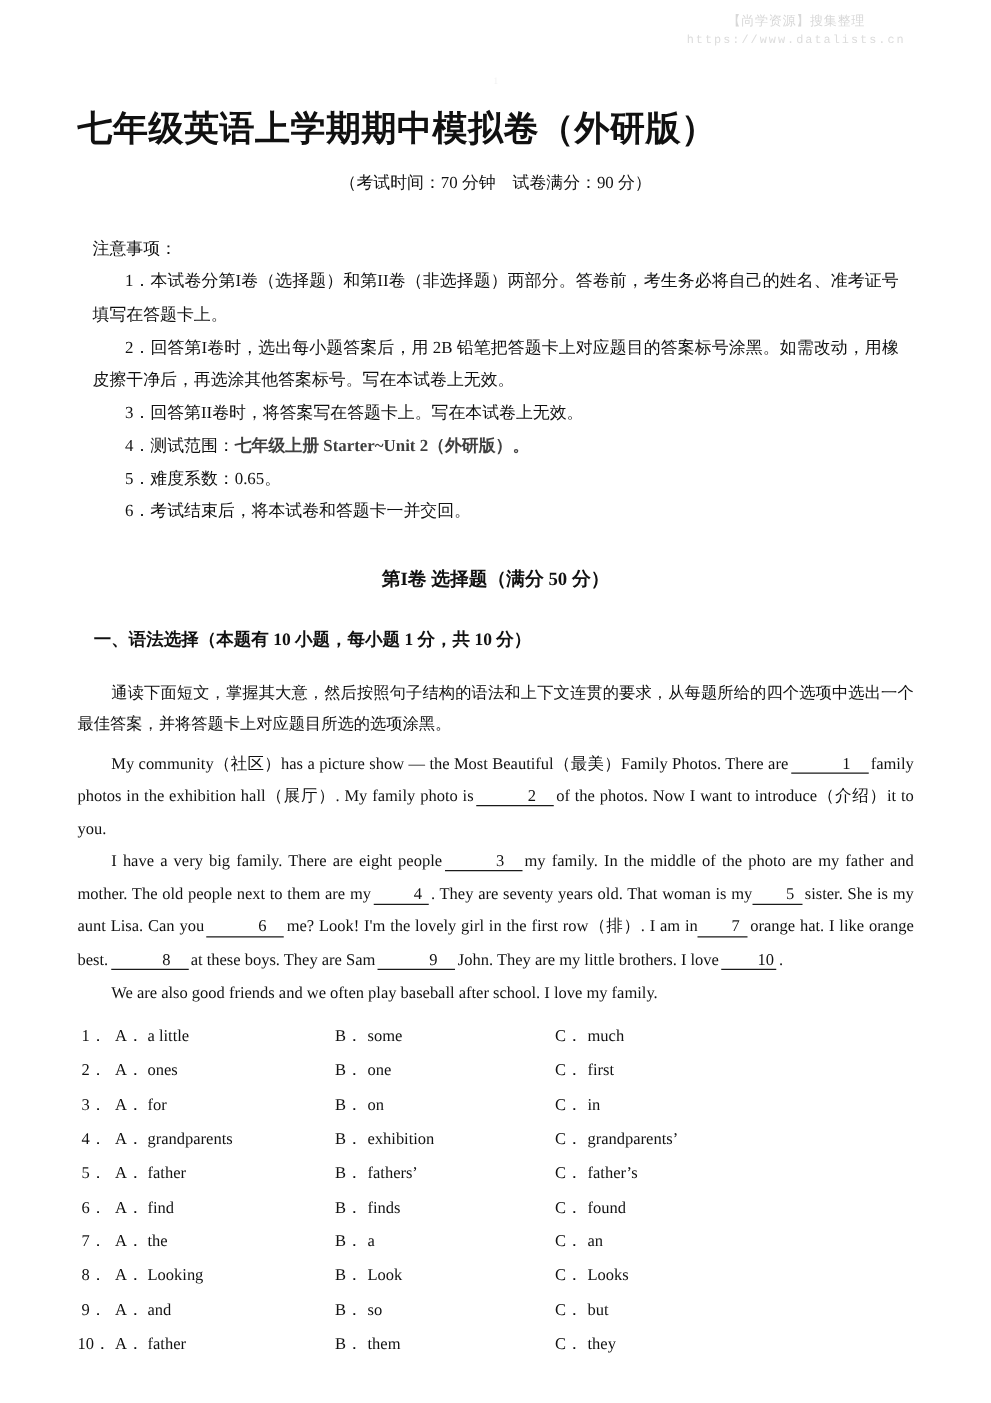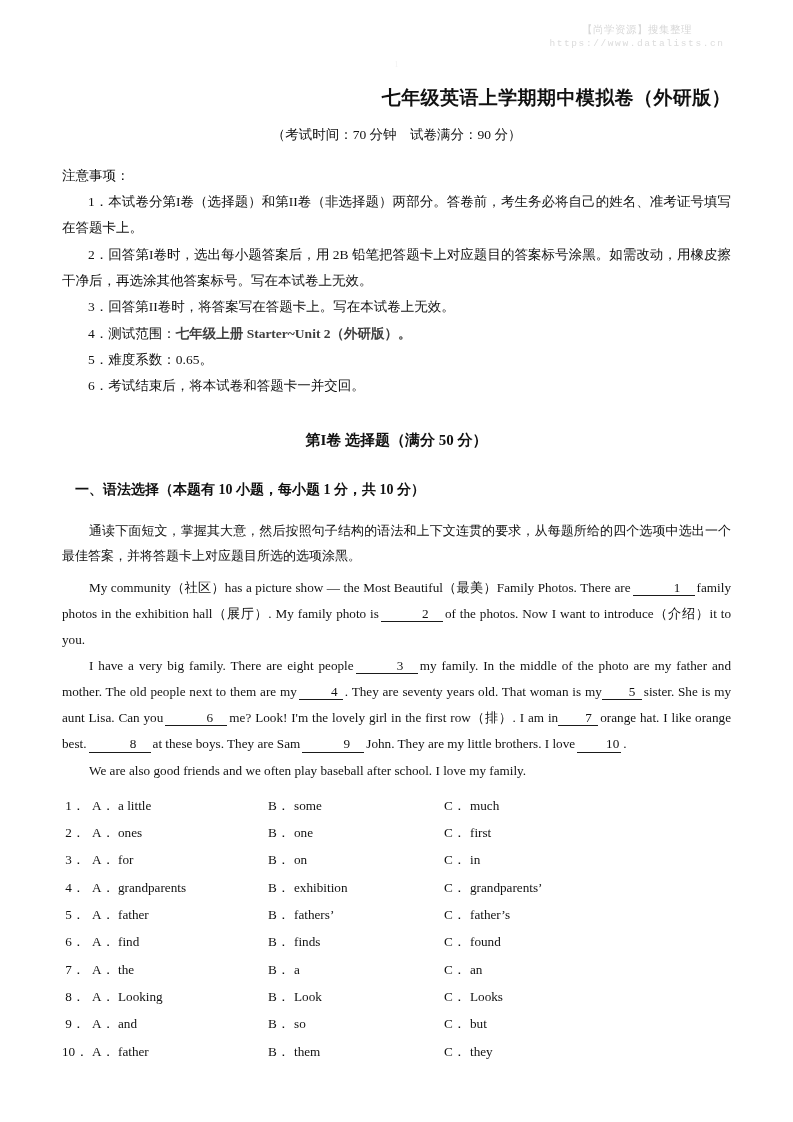--- a/index.html
+++ b/index.html
@@ -20,21 +20,21 @@
     position: relative;
     width: 793px;
     height: 1122px;
     box-sizing: border-box;
     padding: 0 62px;
   }
 
   
   .watermark {
     position: absolute;
-    top: 22px;
+    top: 10px;
     left: 512px;
     width: 250px;
     text-align: center;
     line-height: 1.45;
     user-select: none;
   }
   .watermark .wm-line1 {
     display: block;
     font-family: "Liberation Sans", "DejaVu Sans", sans-serif;
     font-size: 10.5px;
@@ -57,37 +57,37 @@
     width: 793px;
     text-align: center;
     font-size: 8px;
     color: #f2f2f2;
   }
 
   
   .doc-title {
     margin: 0;
     padding-top: 86px;
-    text-align: right;
-    font-size: 19px;
+    text-align: left;
+    font-size: 28px;
     font-weight: bold;
     letter-spacing: 0.4px;
     line-height: 1.25;
   }
   .doc-subtitle {
     margin: 0;
     padding-top: 16px;
     text-align: center;
     font-size: 13.5px;
     line-height: 1.4;
   }
 
   
   .notices {
-    margin: 0;
+    margin: 12px;
     padding-top: 18px;
   }
   .notice-heading {
     font-size: 13.5px;
     line-height: 1.95;
   }
   .notice-item {
     font-size: 13.5px;
     line-height: 1.95;
     text-indent: 26px;

